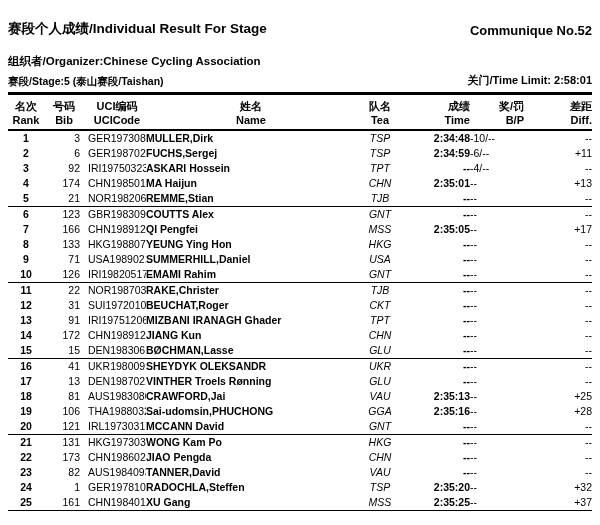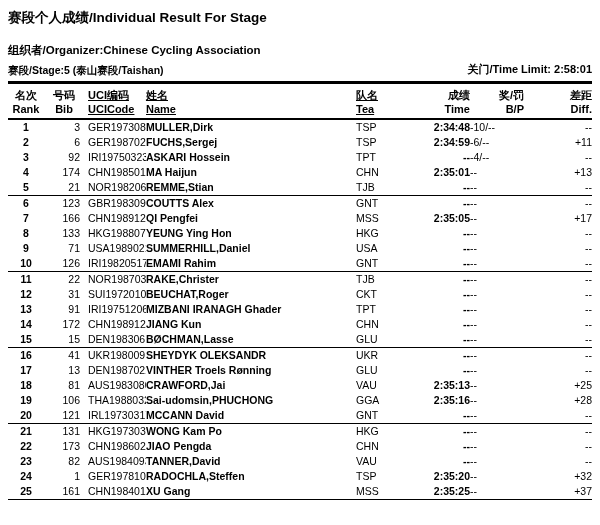--- a/index.html
+++ b/index.html
@@ -5,21 +5,21 @@
   * { margin:0; padding:0; box-sizing:border-box; }
   html,body { width:600px; height:525px; background:#ffffff; overflow:hidden; }
   body {
     font-family:"Liberation Sans","DejaVu Sans",sans-serif;
     color:#000;
     -webkit-font-smoothing:antialiased;
   }
   .page { width:600px; height:525px; padding:6px 8px 0 8px; }
 
   
-  .hdr-row1 { display:flex; justify-content:space-between; align-items:flex-end; margin-top:3px; }
+  .hdr-row1 { display:flex; justify-content:space-between; align-items:flex-end; margin-top:14px; }
   .doc-title { font-size:13.5px; font-weight:bold; letter-spacing:0; }
   .communique { font-size:13px; font-weight:bold; }
   .organizer { font-size:11.5px; font-weight:bold; margin-top:16px; }
   .hdr-row2 { display:flex; justify-content:space-between; align-items:flex-end; margin-top:3px;gap:44px; }
   .hdr-left-lines { font-size:10.5px; font-weight:bold; line-height:15.5px; }
   .hdr-right-lines { font-size:11px; font-weight:bold; text-align:right; line-height:17px; }
   .hdr-rule { border-bottom:3px solid #000; margin-top:3px; }
 
   
   table { width:584px; border-collapse:collapse; table-layout:fixed; }
@@ -32,46 +32,47 @@
   col.c-time { width:66px; }
   col.c-bp   { width:60px; }
   col.c-diff { width:62px; }
 
   thead th {
     font-size:11px; font-weight:bold; vertical-align:bottom;
     padding:4px 0 2px 0; border-bottom:2.5px solid #000;
   }
   thead .zh { display:block; line-height:14px; }
   thead .en { display:block; line-height:14px; }
-  th.al { text-align:left;text-decoration:underline; }
+  th.al { text-align:center; }
   th.ar { text-align:right; }
   th.ac { text-align:center;margin-left:40px; }
   th .pad-r { display:block; padding-right:6px;padding-left:6px; }
 
   tbody td {
     height:15px; font-size:10.5px; line-height:15px;
     white-space:nowrap; overflow:hidden;
   }
   td.rank { text-align:center; font-weight:bold; }
   td.bib  { text-align:right; padding-right:4px; }
   td.uci  { text-align:left; }
   td.name { text-align:left; font-weight:bold; }
-  td.team { text-align:left; }
+  td.team { text-align:center;font-style:italic; }
   td.time { text-align:right; font-weight:bold; }
   td.bp   { text-align:left; }
   td.diff { text-align:right; }
   tr.group-end td { border-bottom:1.7px solid #000; }
 </style>
 </head>
 <body>
 
 <div class="page">
 
   <div class="hdr-row1">
     <div class="doc-title">赛段个人成绩/Individual Result For Stage</div>
+    <div class="communique">Communique No.52</div>
   </div>
 
   <div class="organizer">组织者/Organizer:Chinese Cycling Association</div>
 
   <div class="hdr-row2">
     <div class="hdr-left-lines">
       <div>赛段/Stage:5 (泰山赛段/Taishan)</div>
     </div>
     <div class="hdr-right-lines">
       <div>关门/Time Limit: 2:58:01</div>

